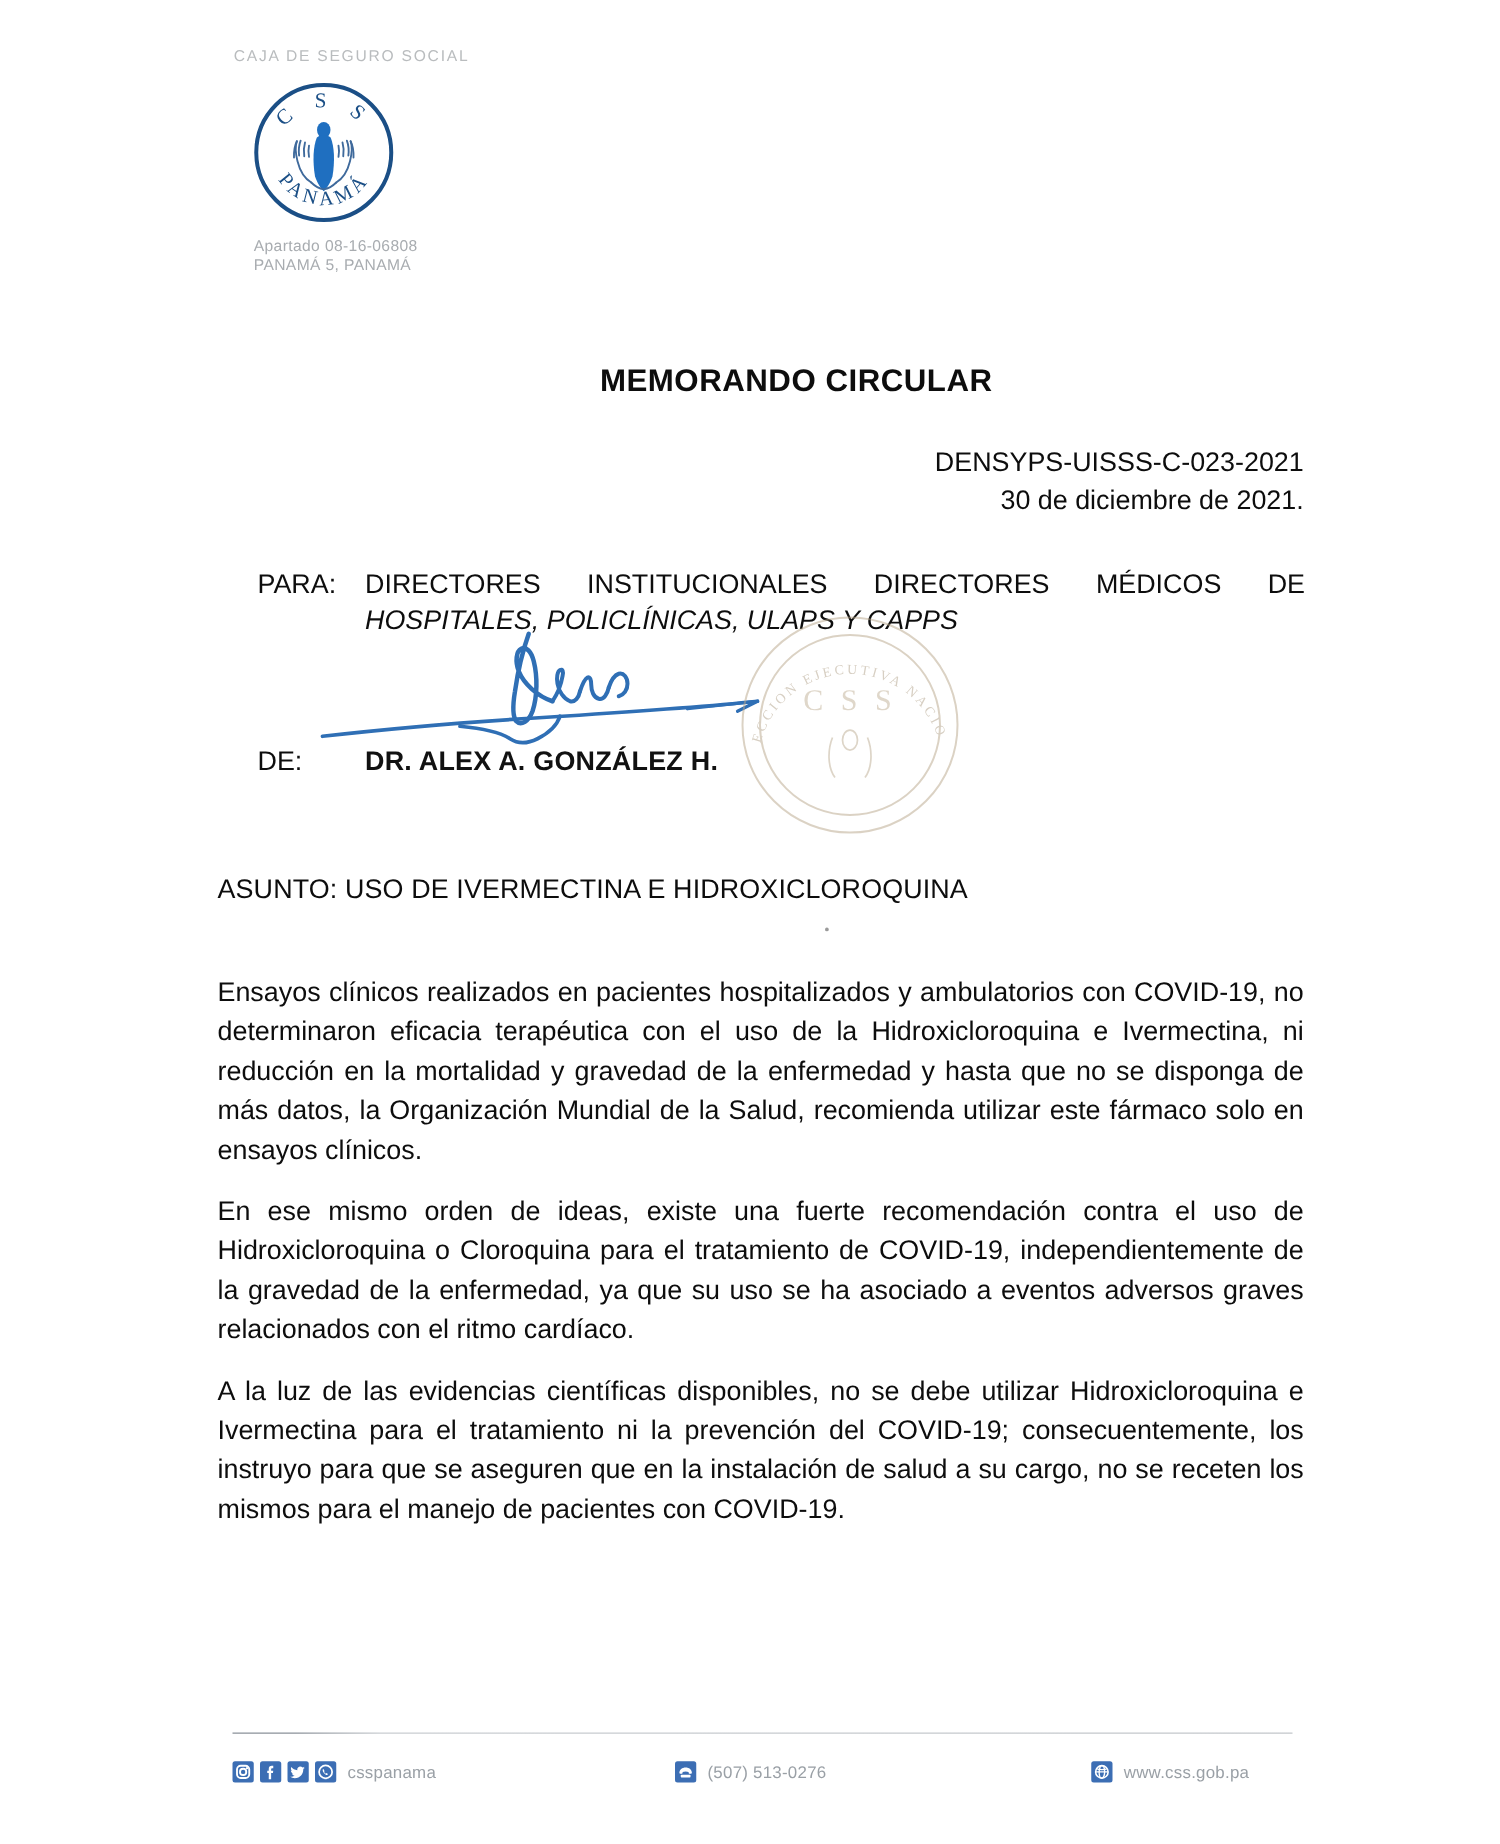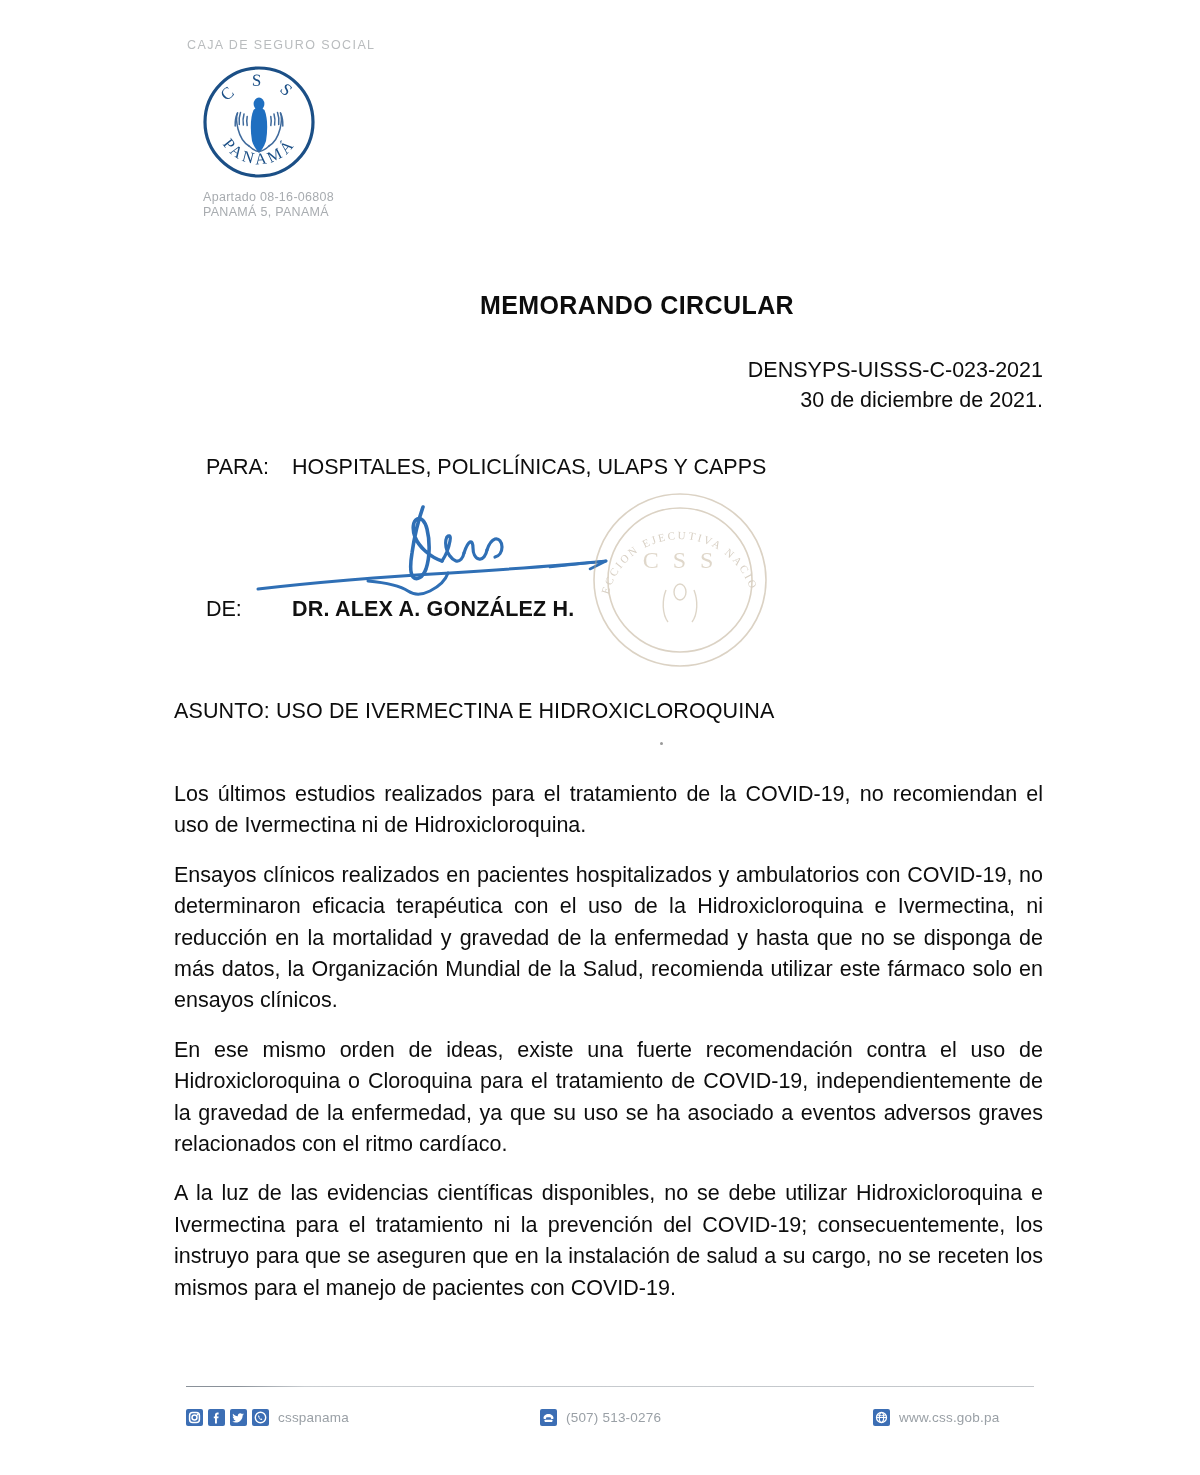--- a/index.html
+++ b/index.html
@@ -115,21 +115,21 @@
     font-size: 21.5px;
     line-height: 29px;
     text-align: justify;
     text-justify: inter-word;
     color: #0d0d0d;
   }
   .para-body .l1 {
     text-align: justify;
     text-align-last: justify;
   }
-  .para-body .l2 { text-align: left; }
+  .para-body .l2 { text-align: left; font-style: italic; }
 
   .row-de {
     position: absolute;
     left: 0;
     top: 142px;
     display: flex;
     align-items: flex-start;
   }
   .de-body { font-size: 21.5px; line-height: 29px; }
   .de-name { font-weight: bold; letter-spacing: 0.2px; }
@@ -291,20 +291,21 @@
 
   <div class="refblock">
     <div>DENSYPS-UISSS-C-023-2021</div>
     <div>30 de diciembre de 2021.</div>
   </div>
 
   <div class="addr-block">
     <div class="row-para">
       <div class="lbl">PARA:</div>
       <div class="para-body">
+        <div class="l1">DIRECTORES INSTITUCIONALES DIRECTORES MÉDICOS DE</div>
         <div class="l2">HOSPITALES, POLICLÍNICAS, ULAPS Y CAPPS</div>
       </div>
     </div>
 
     <div class="row-de">
       <div class="lbl">DE:</div>
       <div class="de-body">
         <div class="de-name">DR. ALEX A. GONZÁLEZ H.</div>
       </div>
     </div>
@@ -342,21 +343,20 @@
         <path d="M 124 102 C 128 112 128 126 122 134"></path>
         <ellipse cx="110" cy="104" rx="6" ry="8"></ellipse>
       </g>
     </svg>
   </div>
 
   <div class="asunto">ASUNTO: USO DE IVERMECTINA E HIDROXICLOROQUINA</div>
   <div class="speck"></div>
 
   <div class="body-text">
-    <p>Los últimos estudios realizados para el tratamiento de la COVID-19, no recomiendan el uso de Ivermectina ni de Hidroxicloroquina.</p>
     <p>Ensayos clínicos realizados en pacientes hospitalizados y ambulatorios con COVID-19, no determinaron eficacia terapéutica con el uso de la Hidroxicloroquina e Ivermectina, ni reducción en la mortalidad y gravedad de la enfermedad y hasta que no se disponga de más datos, la Organización Mundial de la Salud, recomienda utilizar este fármaco solo en ensayos clínicos.</p>
     <p>En ese mismo orden de ideas, existe una fuerte recomendación contra el uso de Hidroxicloroquina o Cloroquina para el tratamiento de COVID-19, independientemente de la gravedad de la enfermedad, ya que su uso se ha asociado a eventos adversos graves relacionados con el ritmo cardíaco.</p>
     <p>A la luz de las evidencias científicas disponibles, no se debe utilizar Hidroxicloroquina e Ivermectina para el tratamiento ni la prevención del COVID-19; consecuentemente, los  instruyo para que se aseguren que en la instalación de salud a su cargo, no se receten los mismos para el manejo de pacientes con COVID-19.</p>
   </div>
 
   <div class="divider"></div>
 
   <div class="footer">
 
     <div class="f-group f-social">

